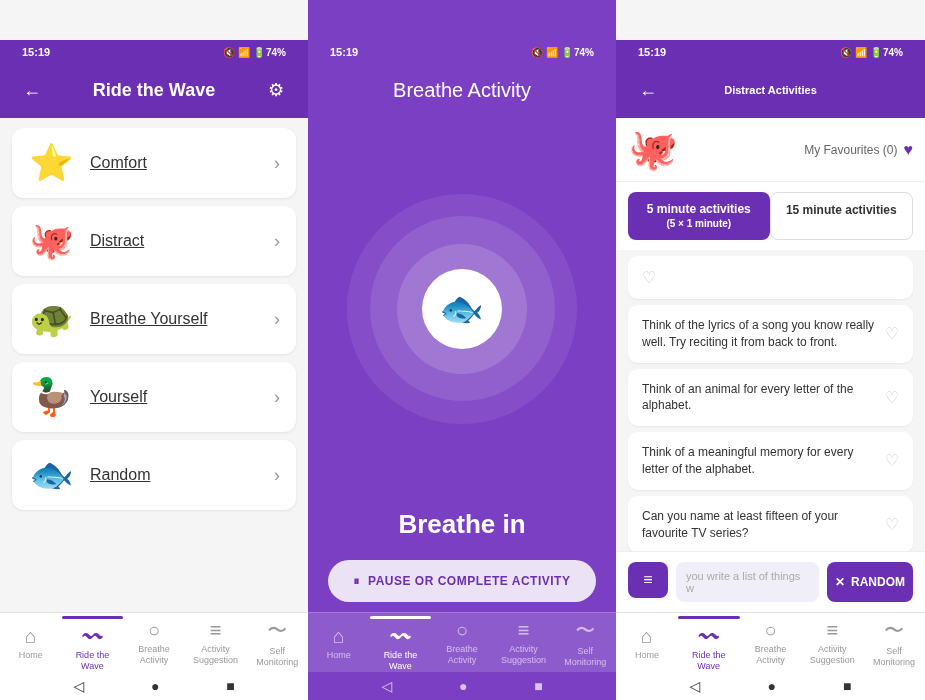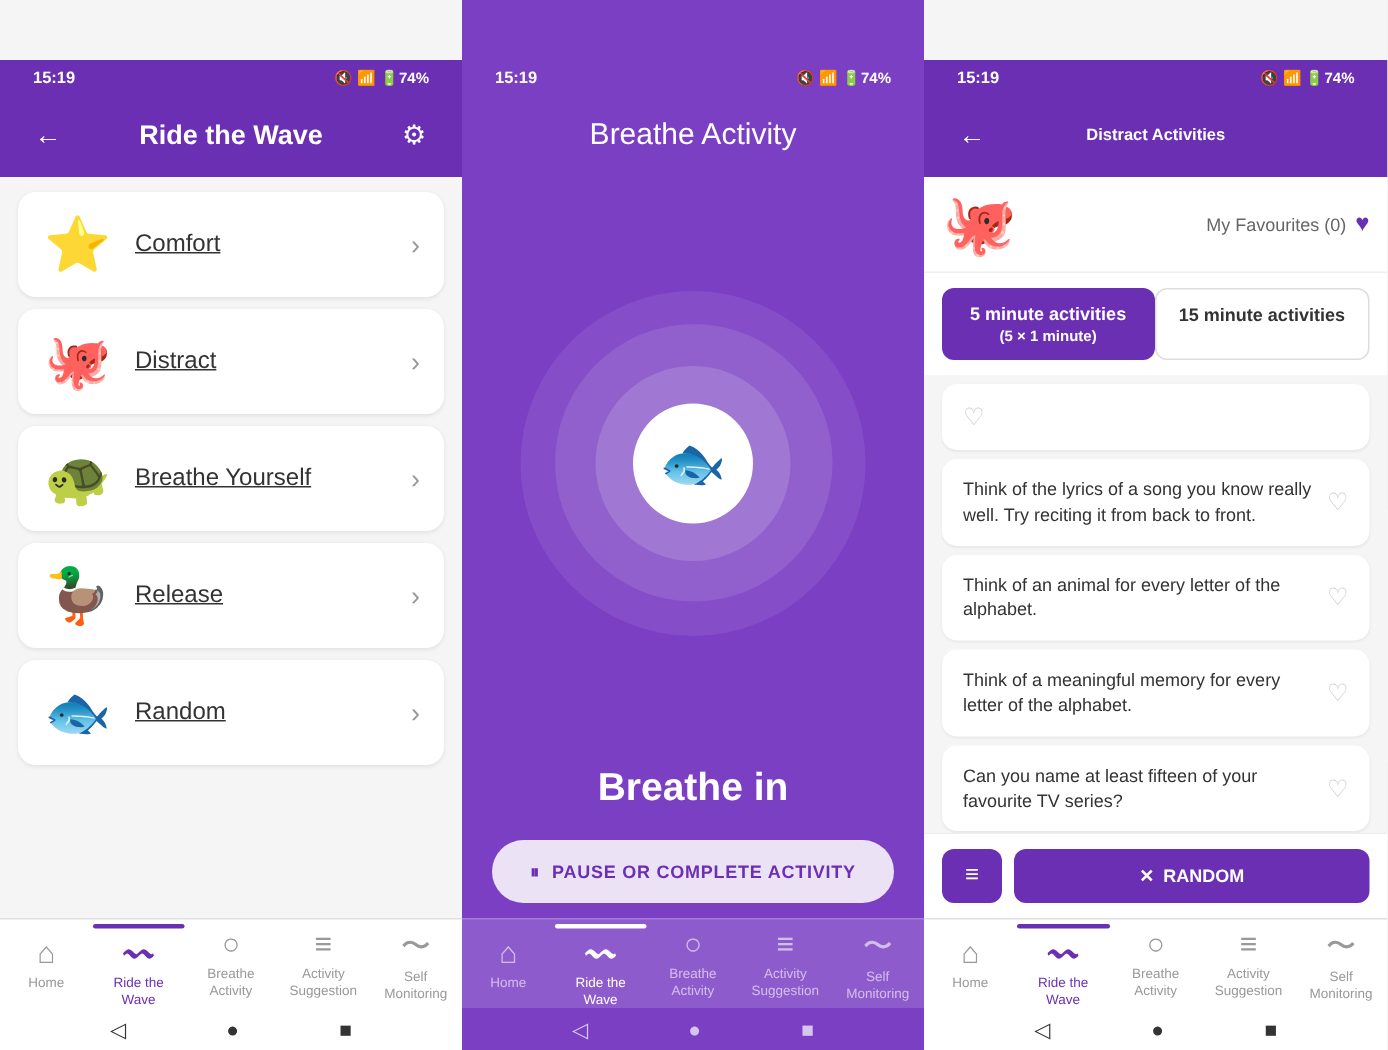--- a/index.html
+++ b/index.html
@@ -382,21 +382,21 @@
       <span class="menu-item-label">Distract</span>
       <span class="menu-item-arrow">›</span>
     </div>
     <div class="menu-item">
       <span class="menu-item-emoji">🐢</span>
       <span class="menu-item-label">Breathe Yourself</span>
       <span class="menu-item-arrow">›</span>
     </div>
     <div class="menu-item">
       <span class="menu-item-emoji">🦆</span>
-      <span class="menu-item-label">Release</span>
+      <span class="menu-item-label">Yourself</span>
       <span class="menu-item-arrow">›</span>
     </div>
     <div class="menu-item">
       <span class="menu-item-emoji">🐟</span>
       <span class="menu-item-label">Random</span>
       <span class="menu-item-arrow">›</span>
     </div>
   </div>
 
   <div class="bottom-nav">
@@ -542,20 +542,23 @@
     <div class="activity-card">
       <span class="activity-text">How many superheroes can you name?</span>
       <span class="heart-icon">♡</span>
     </div>
   </div>
 
   <div class="bottom-bar-p3">
     <div class="list-btn">
       <span>≡</span>
     </div>
+    <div class="write-input">
+      <span style="color:#aaa; font-size:11px;">you write a list of things w</span>
+    </div>
     <div class="random-btn">
       <span>✕</span>
       <span>RANDOM</span>
     </div>
   </div>
 
   <div class="bottom-nav">
     <div class="nav-item">
       <span class="nav-icon">⌂</span>
       <span class="nav-label">Home</span>

